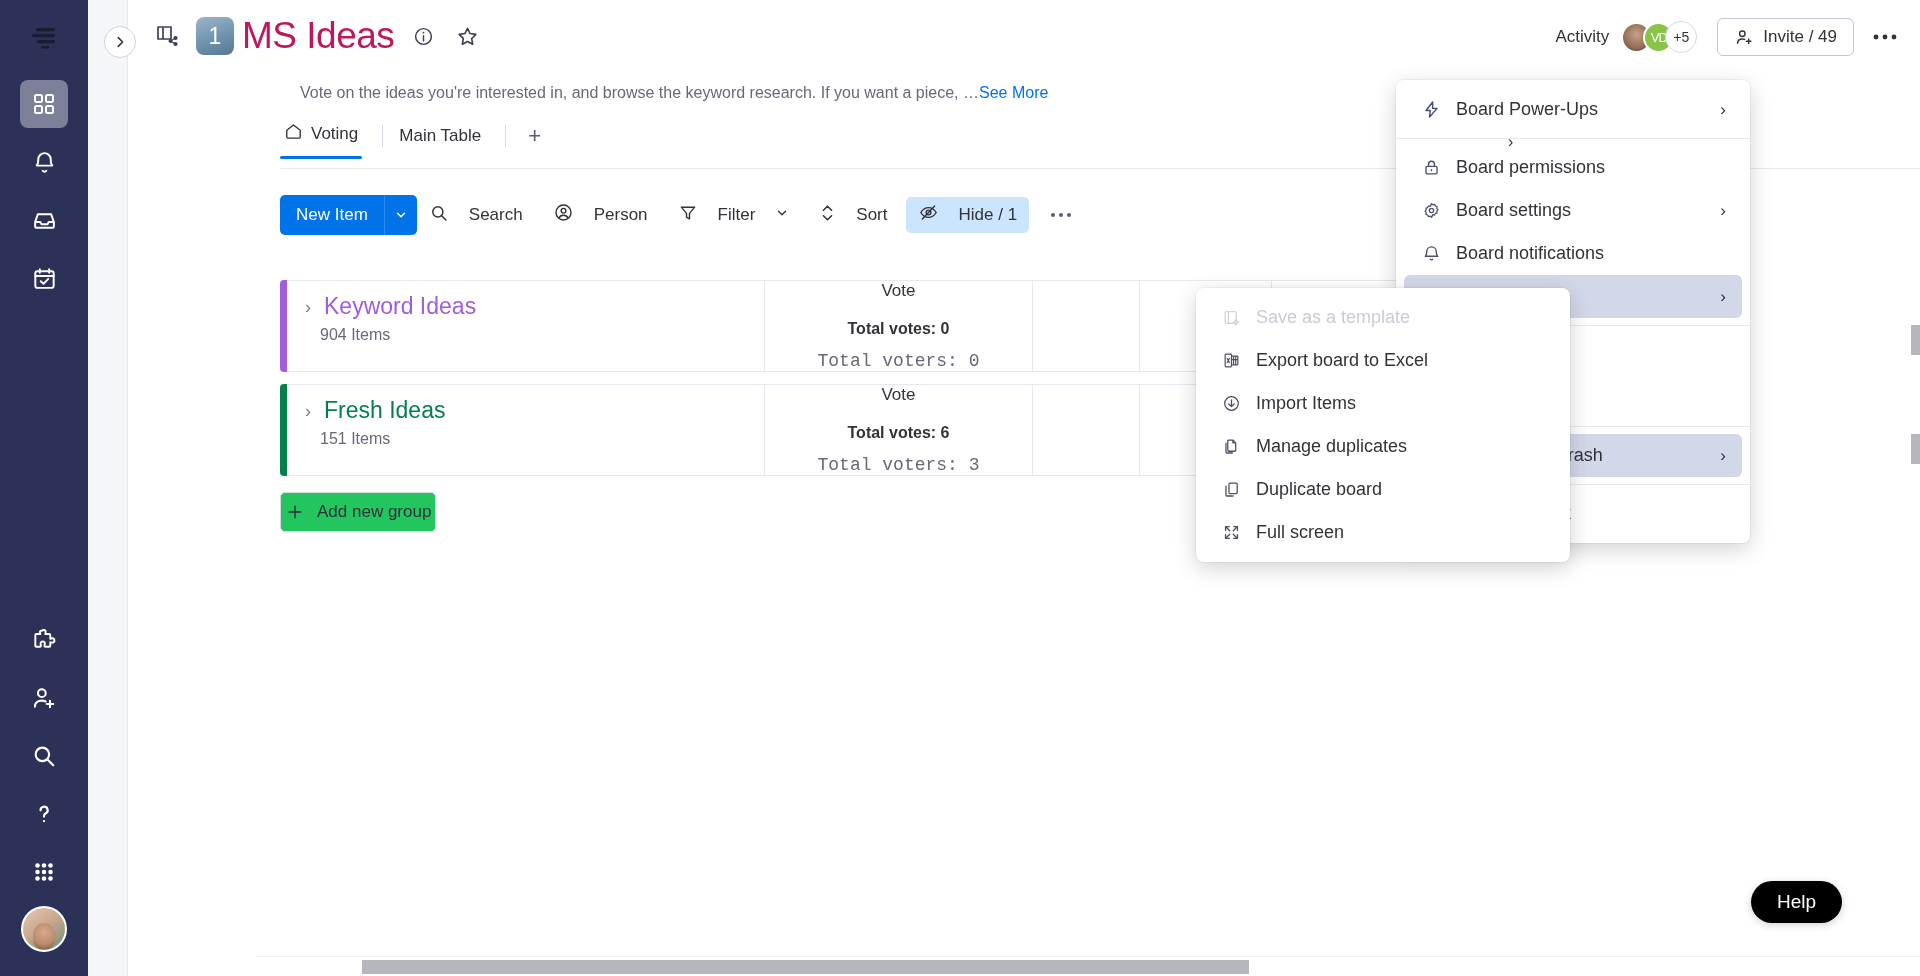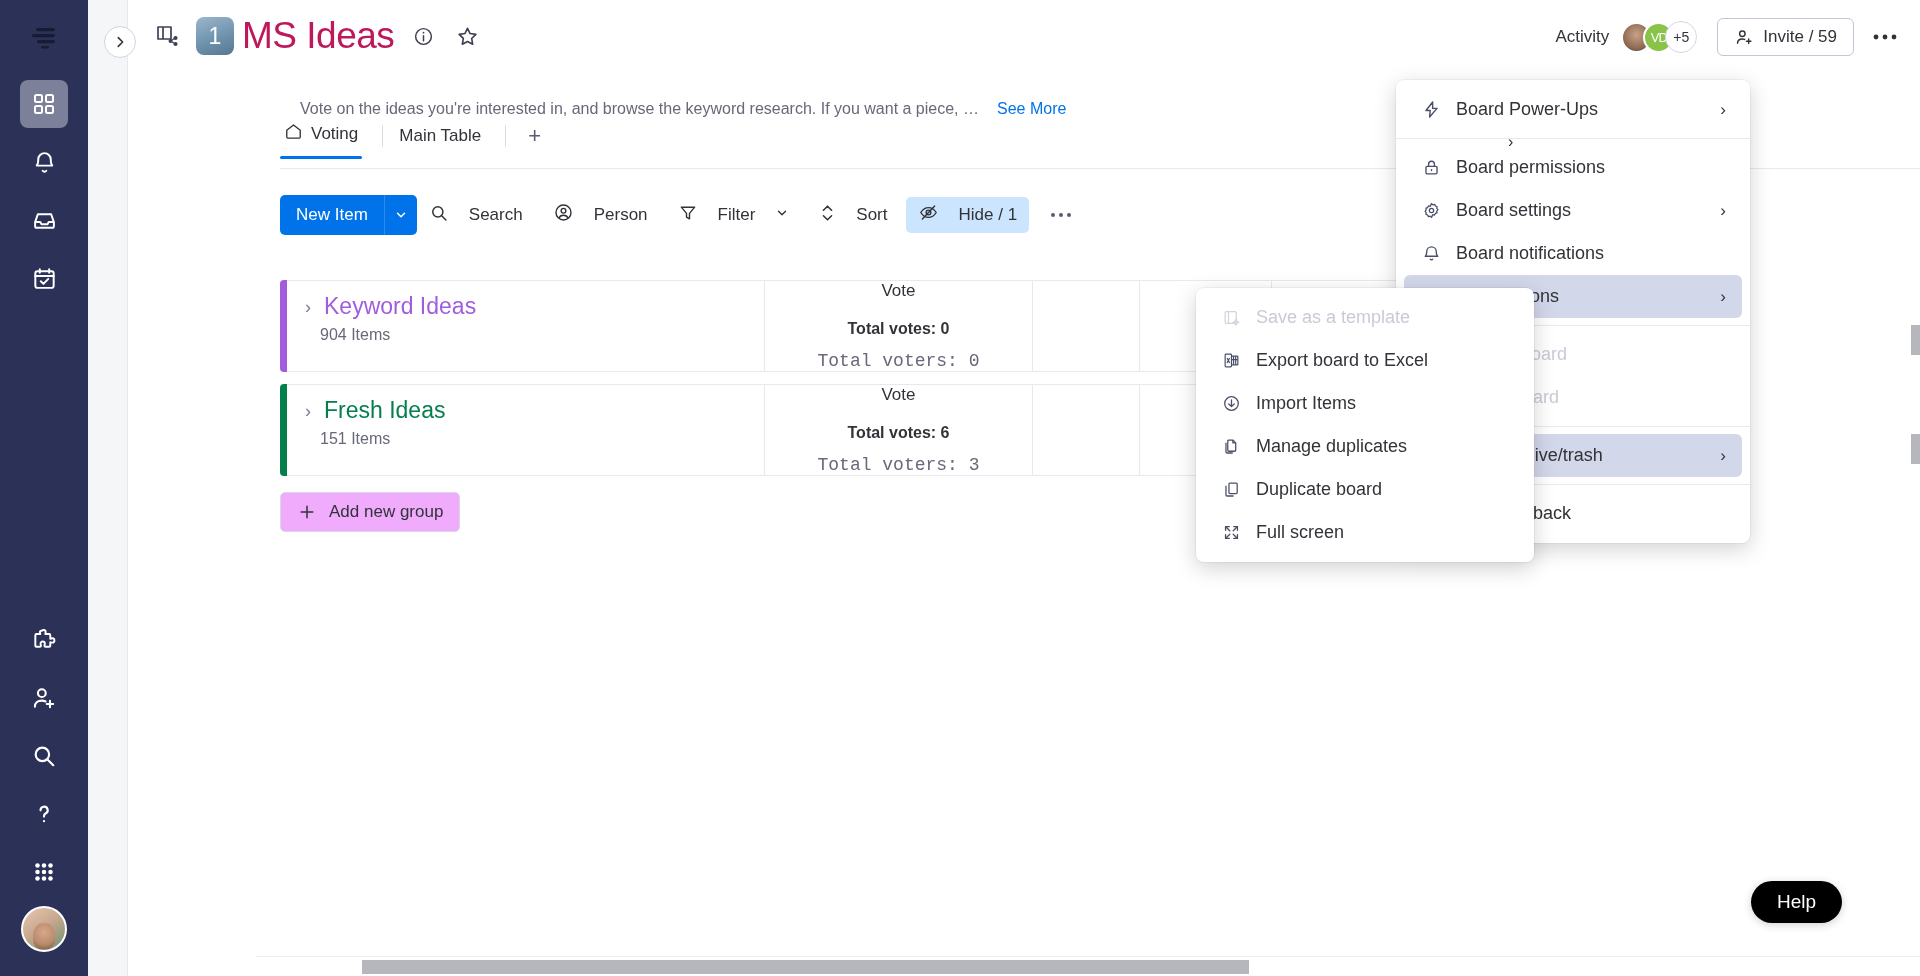--- a/index.html
+++ b/index.html
@@ -79,21 +79,21 @@
   #ava1{ background:radial-gradient(circle at 50% 40%, #caa189 0%, #8d6a52 65%, #3b2f28 100%); margin-right:-9px;}
   #ava2{ background:#8ac349; color:#fff; font-size:13px; display:flex; align-items:center; justify-content:center; margin-right:-9px; letter-spacing:-1px;}
   #ava-more{ width:32px;height:32px;border-radius:50%; background:#fff; border:1px solid #d6d9e4;
     display:flex;align-items:center;justify-content:center; font-size:14px; color:#323338; cursor:pointer;}
   #invite-btn{
     margin-left:20px; height:38px; padding:0 16px; border:1px solid #c3c6d4; border-radius:6px;
     display:flex; align-items:center; gap:9px; font-size:17px; color:#323338; background:#fff; cursor:pointer;
   }
   #board-kebab{ margin-left:14px; width:34px; height:34px; display:flex; align-items:center; justify-content:center; cursor:pointer;}
   #board-desc{
-    position:absolute; left:172px; top:100px; font-size:16px; color:#676879; display:flex; gap:18px; align-items:flex-start;
+    position:absolute; left:172px; top:84px; font-size:16px; color:#676879; display:flex; align-items:flex-start;
   }
   #see-more{ color:#0073ea; cursor:pointer; }
 
   
   #tabs{ position:absolute; left:152px; top:122px; display:flex; align-items:flex-end; gap:4px; }
   .tab{ padding:0 16px 13px 4px; font-size:17px; color:#323338; display:flex; align-items:center; gap:8px; cursor:pointer; position:relative;}
   .tab.active::after{ content:""; position:absolute; left:0; right:12px; bottom:0; height:3px; background:#0073ea; border-radius:2px;}
   .tab-sep{ width:1px; height:22px; background:#d9dce6; margin:0 8px 12px 4px;}
   #tab-add{ font-size:22px; color:#5a5d72; padding:0 10px 10px; cursor:pointer;}
   #tabs-rule{ position:absolute; left:152px; right:0; top:168px; height:1px; background:#e6e9ef;}
@@ -131,22 +131,22 @@
   .cell-blank-b{ width:132px; }
   .cell-grey{ width:268px; border:1px solid #e6e9ef; border-left:none; }
   .vote-head{ font-size:17px; color:#323338; }
   .vote-total{ font-size:16px; font-weight:bold; color:#323338; margin-top:6px;}
   .vote-voters{ font-size:18px; color:#676879;font-family:Liberation Mono, monospace; }
   .clus-cell{ width:110px; border:1px solid #e6e9ef; border-left:none; padding:8px 0 0 8px; font-size:18px; color:#323338;}
   .grey-block{ position:absolute; right:0; width:78px; height:30px; background:#b5b7bd; }
 
   #add-group{
     position:absolute; left:152px; top:492px;
-    display:flex; align-items:center; gap:12px; height:40px; padding:0 16px;
-    border:1px solid #d7dae3; border-radius:5px; background:#f0abfc; font-size:17px; cursor:pointer;
+    display:flex; align-items:center; gap:12px; height:40px; padding:0 4px;
+    border:1px solid #d7dae3; border-radius:5px; background:#22c55e; font-size:17px; cursor:pointer;
   }
 
   
   #hscroll-track{ position:absolute; left:128px; right:0; bottom:0; height:20px; background:#fff; border-top:1px solid #eceef3;}
   #hscroll-thumb{ position:absolute; left:106px; top:3px; width:887px; height:14px; background:#b5b7bd; cursor:pointer;}
 
   
   #help-btn{
     position:absolute; right:78px; bottom:53px; height:42px; padding:0 26px;
     background:#000000; color:#fff; border-radius:21px; font-size:19px;
@@ -154,21 +154,21 @@
     box-shadow:0 2px 8px rgba(0,0,0,.18);
   }
 
   
   .menu{
     position:absolute; background:#fff; border-radius:8px;
     box-shadow:0 6px 22px rgba(0,0,0,.18), 0 0 0 1px rgba(0,0,0,.04);
     padding:8px 0; z-index:60;
   }
   #menu-main{ left:1396px; top:80px; width:354px; }
-  #menu-sub{ left:1196px; top:288px; width:338px; }
+  #menu-sub{ left:1196px; top:288px; width:374px; }
   .mi{
     display:flex; align-items:center; height:43px; padding:0 16px; gap:14px;
     font-size:18px; color:#323338; cursor:pointer; margin:0 8px; border-radius:6px;
   }
   .mi .mi-ico{ width:22px; height:22px; display:flex; align-items:center; justify-content:center; color:#4b4e69; flex:0 0 auto;}
   .mi .mi-lbl{ flex:1 1 auto; white-space:nowrap; }
   .mi .mi-chev{ color:#323338; font-size:17px; }
   .mi.sel{ background:#d3d7ea; }
   .mi.disabled{ color:#c9cbd6; cursor:default; }
   .mi.disabled .mi-ico{ color:#d2d4de; }
@@ -298,21 +298,21 @@
       <span id="activity-label">Activity</span>
       <div class="ava" id="ava1"></div>
       <div class="ava" id="ava2">VD</div>
       <div id="ava-more">+5</div>
       <div id="invite-btn">
         <svg width="20" height="20" viewBox="0 0 24 24" fill="none" stroke="#323338" stroke-width="1.7" stroke-linecap="round">
           <circle cx="10" cy="8" r="3.3"></circle>
             <path d="M4.3 19.4c0-3.3 2.6-5.1 5.7-5.1 1 0 2 .2 2.8.6"></path>
           <path d="M17.6 14.3v5.4M14.9 17h5.4"></path>
         </svg>
-        <span>Invite / 59</span>
+        <span>Invite / 49</span>
       </div>
       <div id="board-kebab">
         <svg width="26" height="8" viewBox="0 0 26 8" fill="#323338">
           <circle cx="4" cy="4" r="2.4"></circle>
             <circle cx="13" cy="4" r="2.4"></circle>
             <circle cx="22" cy="4" r="2.4"></circle>
         </svg>
       </div>
     </div>
 

